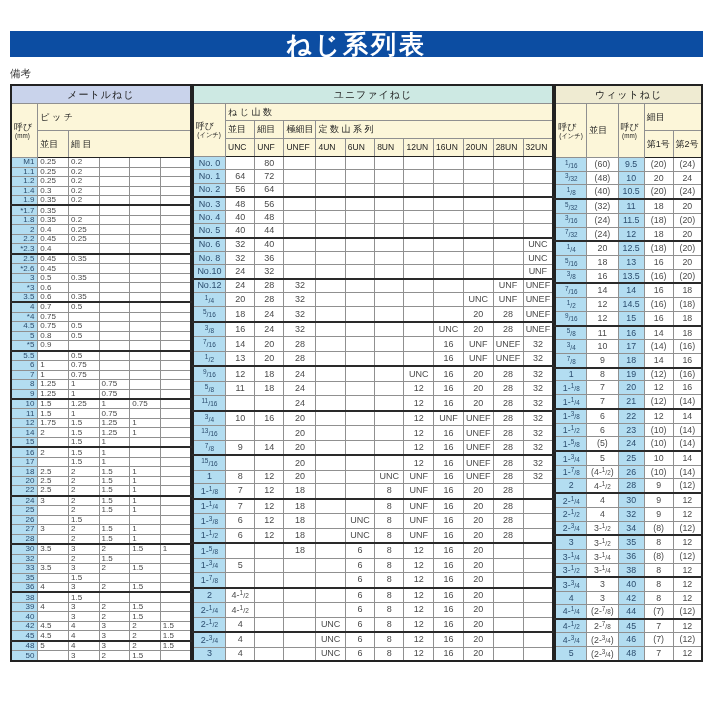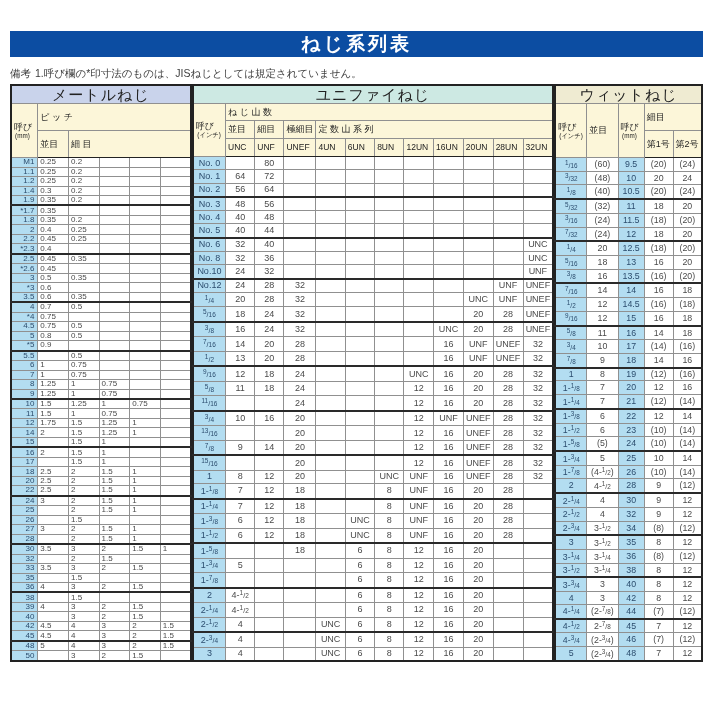--- a/index.html
+++ b/index.html
@@ -1,28 +1,28 @@
 <!DOCTYPE html>
 <html><head>
 <meta charset="utf-8">
 <style>
   html,body{margin:0;padding:0;background:#fff;}
   .page{position:relative;width:713px;height:713px;background:#ffffff;overflow:hidden;
         font-family:"Liberation Sans","DejaVu Sans",sans-serif;}
   .titlebar{margin:31px 10px 0 10px;height:26px;background:#0c4da2;color:#ffffff;
-        font-weight:bold;font-size:19px;line-height:26px;text-align:center;letter-spacing:3px;}
+        font-weight:bold;font-size:25px;line-height:26px;text-align:center;letter-spacing:3px;}
   .notes{margin:10px 10px 0 10px;display:flex;font-size:10.5px;color:#3c3c3c;line-height:1.25;}
-  .notes-label{margin-right:4px;white-space:nowrap;}
+  .notes-label{margin-right:10px;white-space:nowrap;}
   .tables{margin:4px 10px 0 10px;display:flex;align-items:flex-start;}
   table{border-collapse:collapse;table-layout:fixed;height:578px;}
   th,td{border:1px solid #909090;padding:0 2px;white-space:nowrap;overflow:hidden;
         vertical-align:middle;line-height:1;}
   table{border:2px solid #222;}
   thead tr.trow th{height:17px;}
-  .sec{font-size:15px;font-weight:normal;color:#222;text-align:center;letter-spacing:1px;}
+  .sec{font-size:10px;font-weight:normal;color:#222;text-align:center;letter-spacing:1px;}
   .sec-m{background:#c9d3eb;}
   .sec-u{background:#cde9e3;margin-top:40px;}
   .sec-w{background:#efebd2;}
   th.hd{background:#fcf6d9;font-weight:normal;color:#222;font-size:9px;text-align:left;}
   th.hd .unit{display:block;font-size:7px;transform:scale(0.9);}
   thead tr:last-child th{border-bottom:1.6px solid #222;}
   .t-metric thead tr:nth-child(2) th{height:26px;}
   .t-metric thead tr:nth-child(3) th{height:26px;}
   .t-unified thead tr:nth-child(2) th{height:16px;margin-top:11px;}
   .t-unified thead tr:nth-child(3) th{height:17px;}
@@ -42,21 +42,20 @@
 </style>
 </head>
 <body>
 
 <div class="page">
   <div class="titlebar">ねじ系列表</div>
 
   <div class="notes">
     <span class="notes-label">備考</span>
     <span class="notes-lines">
-      <span style="display:block;">1.呼び欄の*印寸法のものは、JISねじとしては規定されていません。</span>
     </span>
   </div>
 
   <div class="tables">
 
     <table class="t-metric">
       <colgroup>
         <col style="width:27px">
           <col style="width:31px">
           <col style="width:31px">

